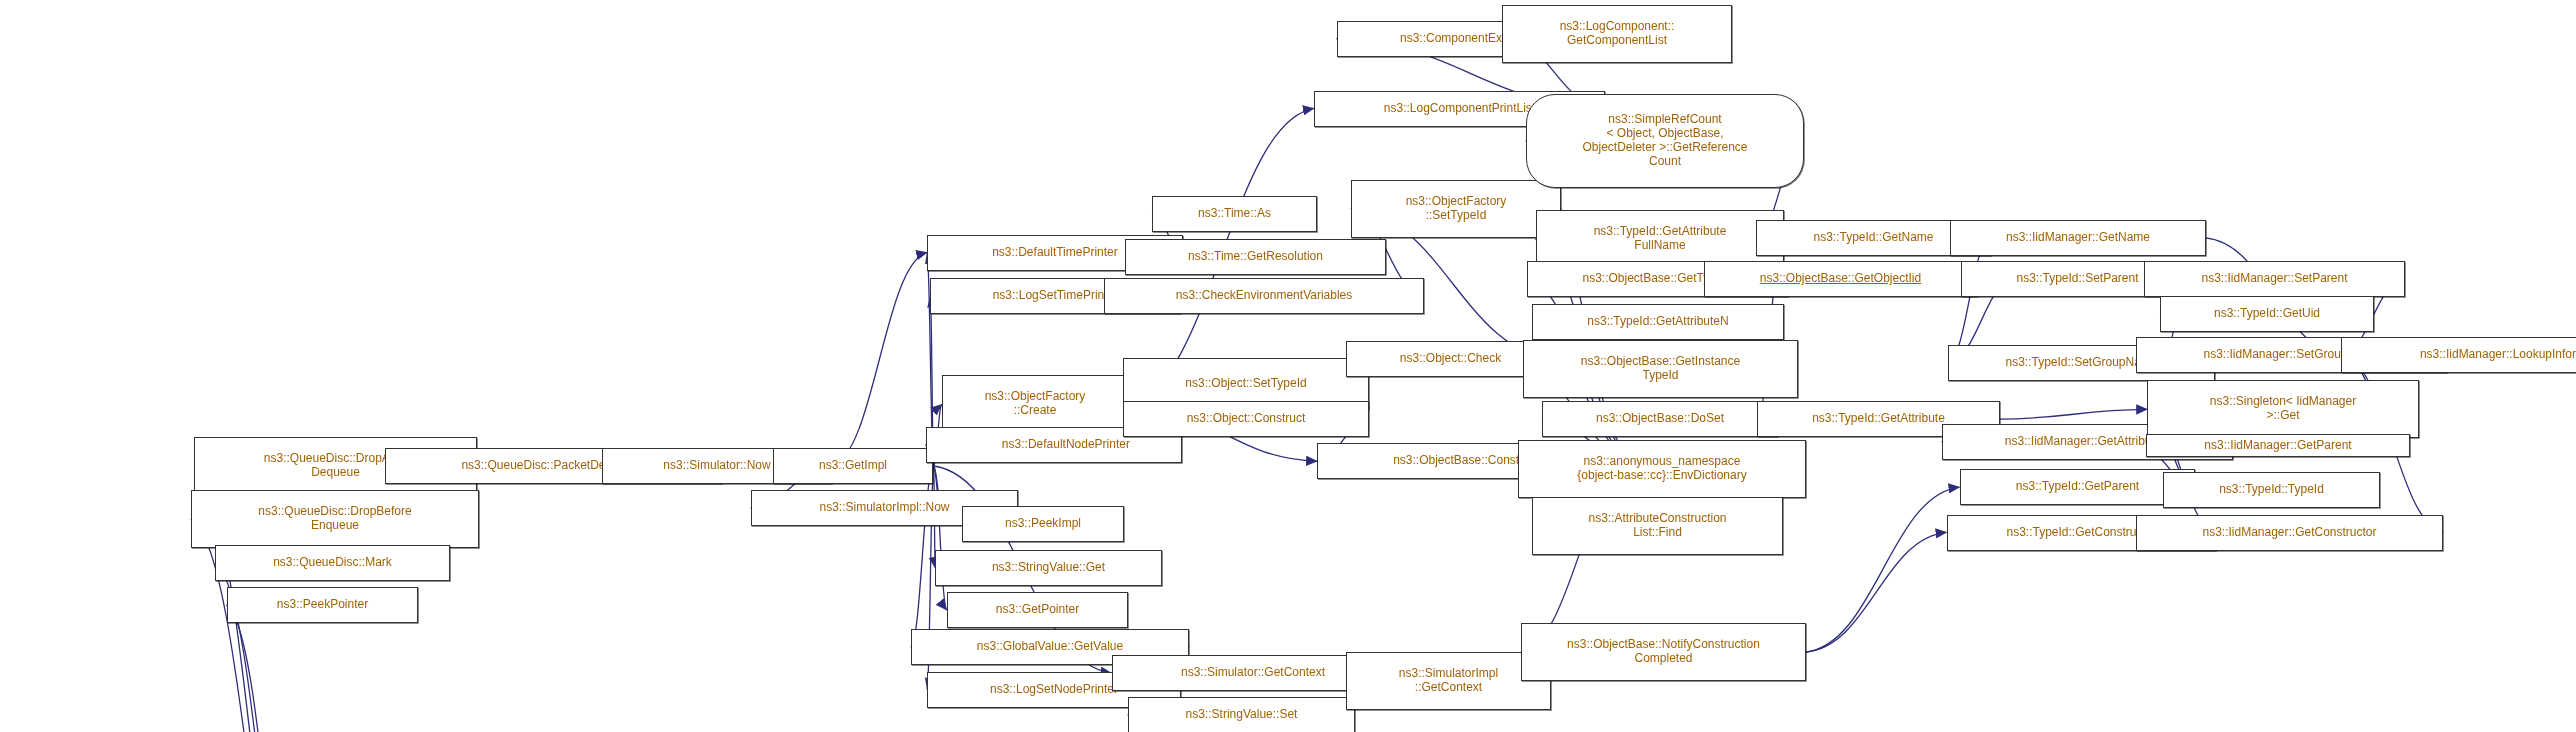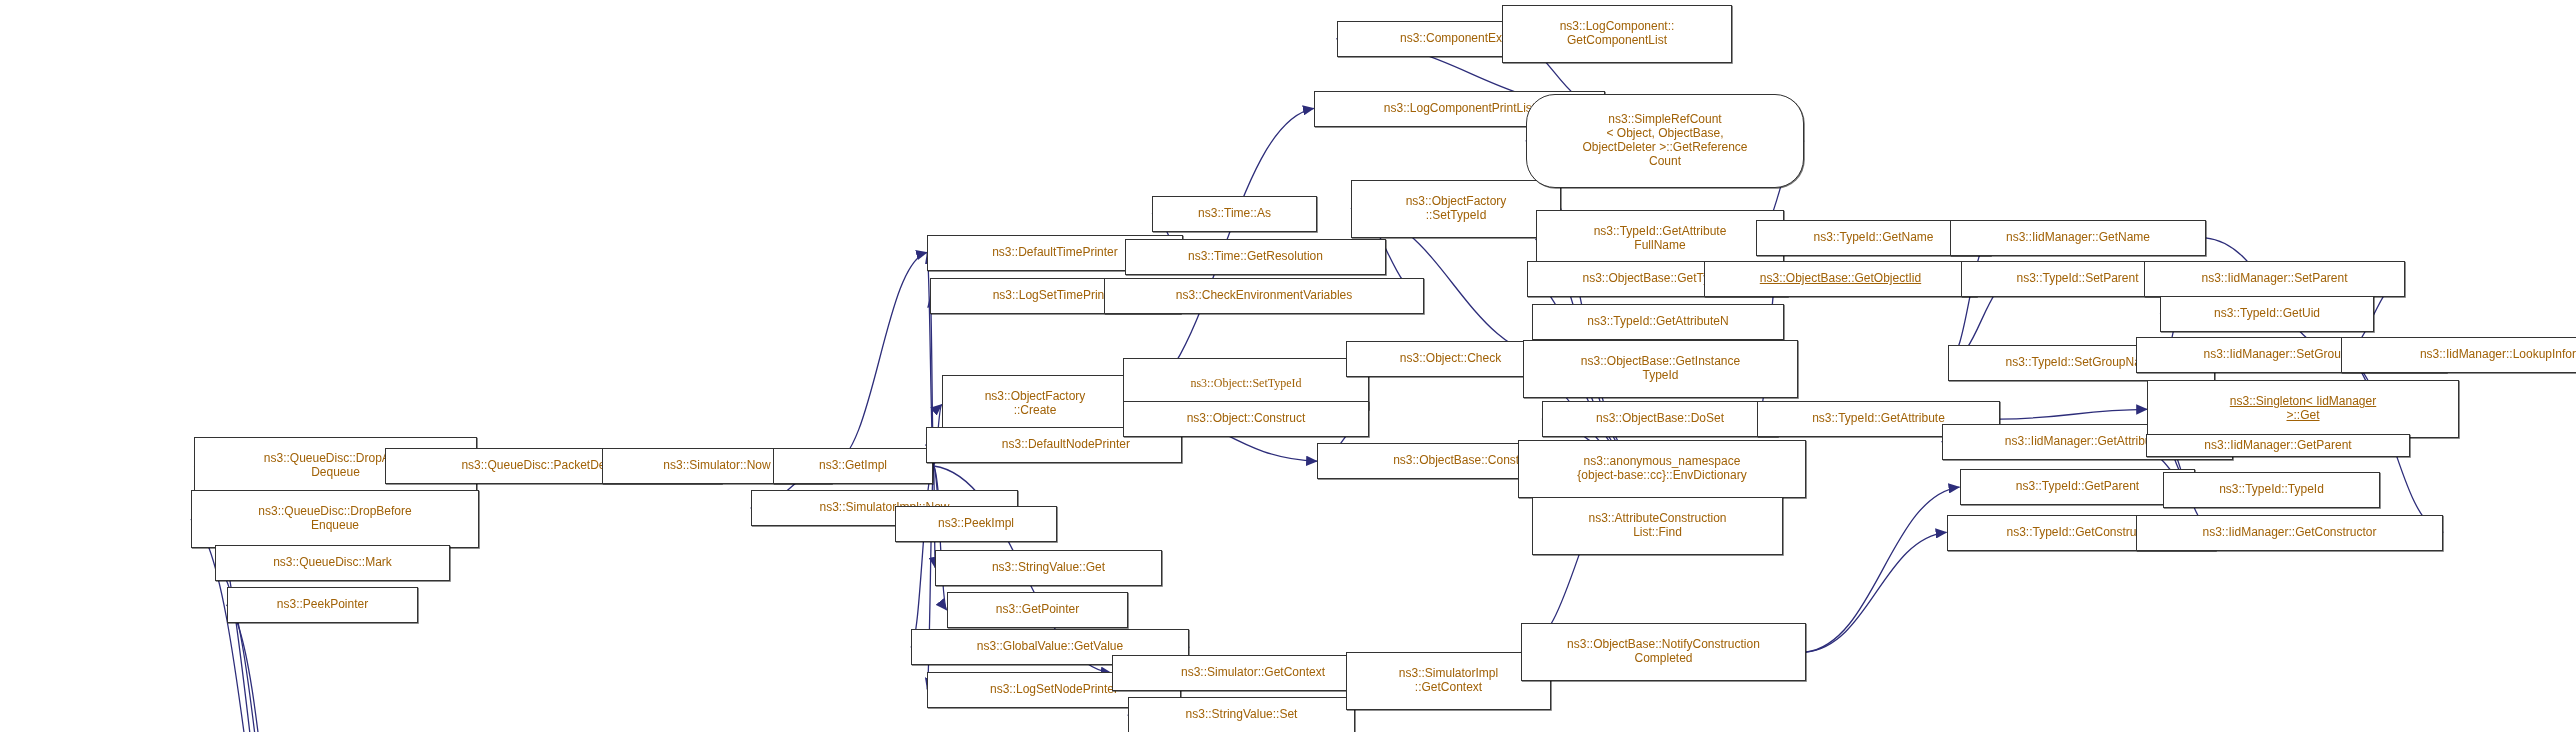--- a/index.html
+++ b/index.html
@@ -134,29 +134,29 @@
       <div class="node" style="left: 227px; top: 587px; width: 191px; height: 36px;">ns3::PeekPointer</div>
       <div class="node" style="left: 385px; top: 448px; width: 337px; height: 36px;">ns3::QueueDisc::PacketDequeued</div>
       <div class="node" style="left: 602px; top: 448px; width: 230px; height: 36px;">ns3::Simulator::Now</div>
       <div class="node" style="left: 773px; top: 448px; width: 160px; height: 36px;">ns3::GetImpl</div>
       <div class="node" style="left: 751px; top: 490px; width: 267px; height: 36px;">ns3::SimulatorImpl::Now</div>
       <div class="node" style="left: 927px; top: 235px; width: 256px; height: 36px;">ns3::DefaultTimePrinter</div>
       <div class="node" style="left: 930px; top: 278px; width: 251px; height: 36px;">ns3::LogSetTimePrinter</div>
       <div class="node" style="left: 942px; top: 375px; width: 186px; height: 58px;">ns3::ObjectFactory
 ::Create</div>
       <div class="node" style="left: 926px; top: 427px; width: 256px; height: 36px; padding-left: 27px;">ns3::DefaultNodePrinter</div>
-      <div class="node" style="left: 895px; top: 506px; width: 162px; height: 36px;">ns3::PeekImpl</div>
+      <div class="node" style="left: 962px; top: 506px; width: 162px; height: 36px;">ns3::PeekImpl</div>
       <div class="node" style="left: 935px; top: 550px; width: 227px; height: 36px;">ns3::StringValue::Get</div>
       <div class="node" style="left: 947px; top: 592px; width: 181px; height: 36px;">ns3::GetPointer</div>
       <div class="node" style="left: 911px; top: 629px; width: 278px; height: 36px;">ns3::GlobalValue::GetValue</div>
       <div class="node" style="left: 927px; top: 672px; width: 254px; height: 36px;">ns3::LogSetNodePrinter</div>
       <div class="node" style="left: 1152px; top: 196px; width: 165px; height: 36px;">ns3::Time::As</div>
       <div class="node" style="left: 1125px; top: 239px; width: 261px; height: 36px;">ns3::Time::GetResolution</div>
       <div class="node" style="left: 1104px; top: 278px; width: 320px; height: 36px;">ns3::CheckEnvironmentVariables</div>
-      <div class="node" style="left: 1123px; top: 358px; width: 246px; height: 52px; font-family: Liberation Serif, serif;">ns3::Object::SetTypeId</div>
+      <div class="node" style="left: 1123px; top: 358px; width: 246px; height: 52px;">ns3::Object::SetTypeId</div>
       <div class="node" style="left: 1123px; top: 401px; width: 246px; height: 36px;">ns3::Object::Construct</div>
       <div class="node" style="left: 1112px; top: 655px; width: 282px; height: 36px;">ns3::Simulator::GetContext</div>
       <div class="node" style="left: 1128px; top: 697px; width: 227px; height: 36px;">ns3::StringValue::Set</div>
       <div class="node" style="left: 1337px; top: 21px; width: 246px; height: 36px;">ns3::ComponentExists</div>
       <div class="node" style="left: 1314px; top: 91px; width: 291px; height: 36px;">ns3::LogComponentPrintList</div>
       <div class="node" style="left: 1351px; top: 180px; width: 210px; height: 58px;">ns3::ObjectFactory
 ::SetTypeId</div>
       <div class="node" style="left: 1346px; top: 341px; width: 209px; height: 36px;">ns3::Object::Check</div>
       <div class="node" style="left: 1317px; top: 443px; width: 319px; height: 36px;">ns3::ObjectBase::ConstructSelf</div>
       <div class="node" style="left: 1346px; top: 652px; width: 205px; height: 58px;">ns3::SimulatorImpl
@@ -185,21 +185,21 @@
       <div class="node" style="left: 1757px; top: 401px; width: 243px; height: 36px;">ns3::TypeId::GetAttribute</div>
       <div class="node" style="left: 1950px; top: 220px; width: 256px; height: 36px;">ns3::IidManager::GetName</div>
       <div class="node" style="left: 1961px; top: 261px; width: 233px; height: 36px;">ns3::TypeId::SetParent</div>
       <div class="node" style="left: 1948px; top: 345px; width: 267px; height: 36px;">ns3::TypeId::SetGroupName</div>
       <div class="node" style="left: 1942px; top: 424px; width: 291px; height: 36px;">ns3::IidManager::GetAttributeN</div>
       <div class="node" style="left: 1960px; top: 469px; width: 235px; height: 36px;">ns3::TypeId::GetParent</div>
       <div class="node" style="left: 1947px; top: 515px; width: 269px; height: 36px;">ns3::TypeId::GetConstructor</div>
       <div class="node" style="left: 2144px; top: 261px; width: 261px; height: 36px;">ns3::IidManager::SetParent</div>
       <div class="node" style="left: 2160px; top: 296px; width: 214px; height: 36px;">ns3::TypeId::GetUid</div>
       <div class="node" style="left: 2136px; top: 337px; width: 311px; height: 36px;">ns3::IidManager::SetGroupName</div>
-      <div class="node" style="left: 2147px; top: 380px; width: 312px; height: 58px; text-decoration: underline;">ns3::Singleton&lt; IidManager
+      <div class="node" style="left: 2147px; top: 380px; width: 272px; height: 58px;">ns3::Singleton&lt; IidManager
 &gt;::Get</div>
       <div class="node" style="left: 2146px; top: 434px; width: 264px; height: 23px;">ns3::IidManager::GetParent</div>
       <div class="node" style="left: 2163px; top: 472px; width: 217px; height: 36px;">ns3::TypeId::TypeId</div>
       <div class="node" style="left: 2136px; top: 515px; width: 307px; height: 36px;">ns3::IidManager::GetConstructor</div>
       <div class="node" style="left: 2341px; top: 337px; width: 350px; height: 36px;">ns3::IidManager::LookupInformation</div>
     </div>
 </div>
 
 
 </body></html>

